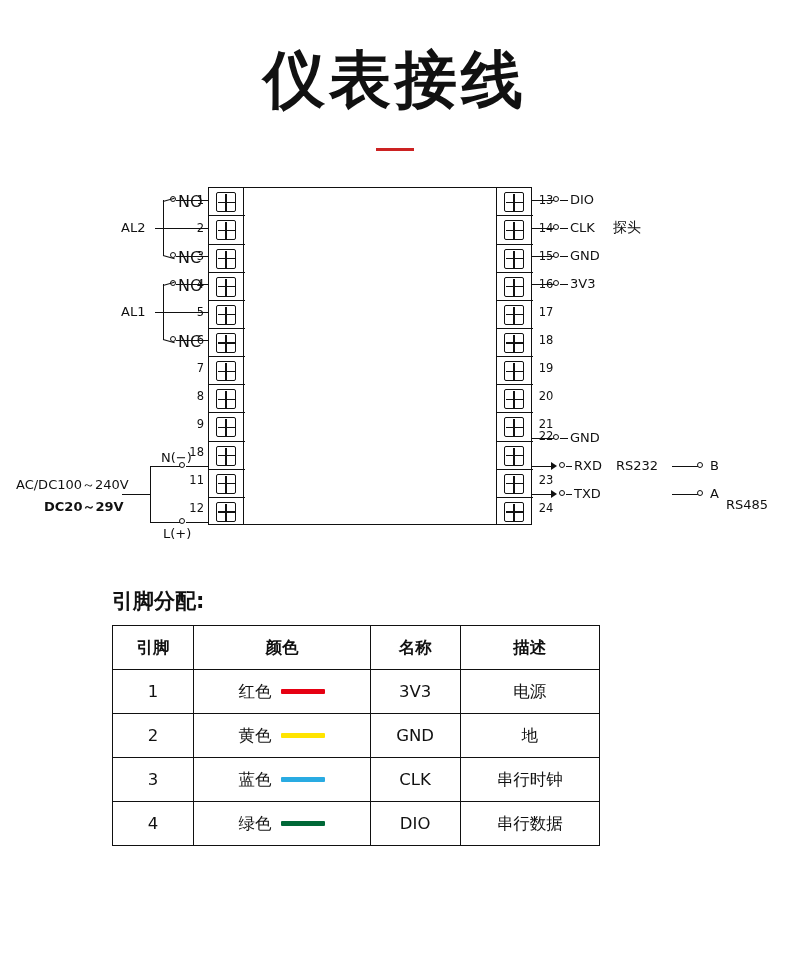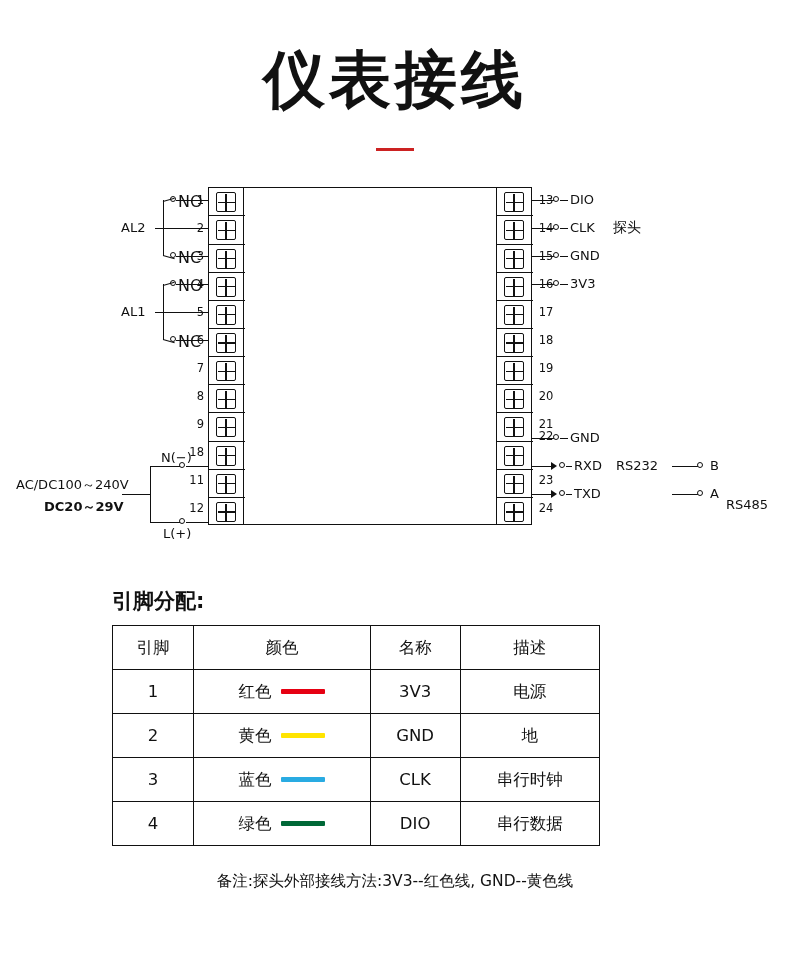--- a/index.html
+++ b/index.html
@@ -142,21 +142,21 @@
     width: 488px;
   }
   table.pins th, table.pins td {
     border: 1.4px solid #111;
     height: 44px;
     text-align: center;
     font-size: 16.5px;
     color: #111;
     padding: 0 6px;
   }
-  table.pins th { font-weight: normal; }
+  table.pins th { font-weight: bold; }
   .colorcell {
     display: flex;
     align-items: center;
     justify-content: center;
     gap: 10px;
   }
   .swatch {
     display: inline-block;
     width: 44px;
     height: 5px;
@@ -433,14 +433,13 @@
           <span class="swatch" style="background:#006837"></span>
         </div>
       </td>
       <td>DIO</td>
       <td>串行数据</td>
     </tr>
   </tbody>
 </table>
 
 <div class="notes">
-  <div>备注:探头外部接线方法:3V3--红色线, GND--黄色线</div>
 </div>
 
 </body></html>

